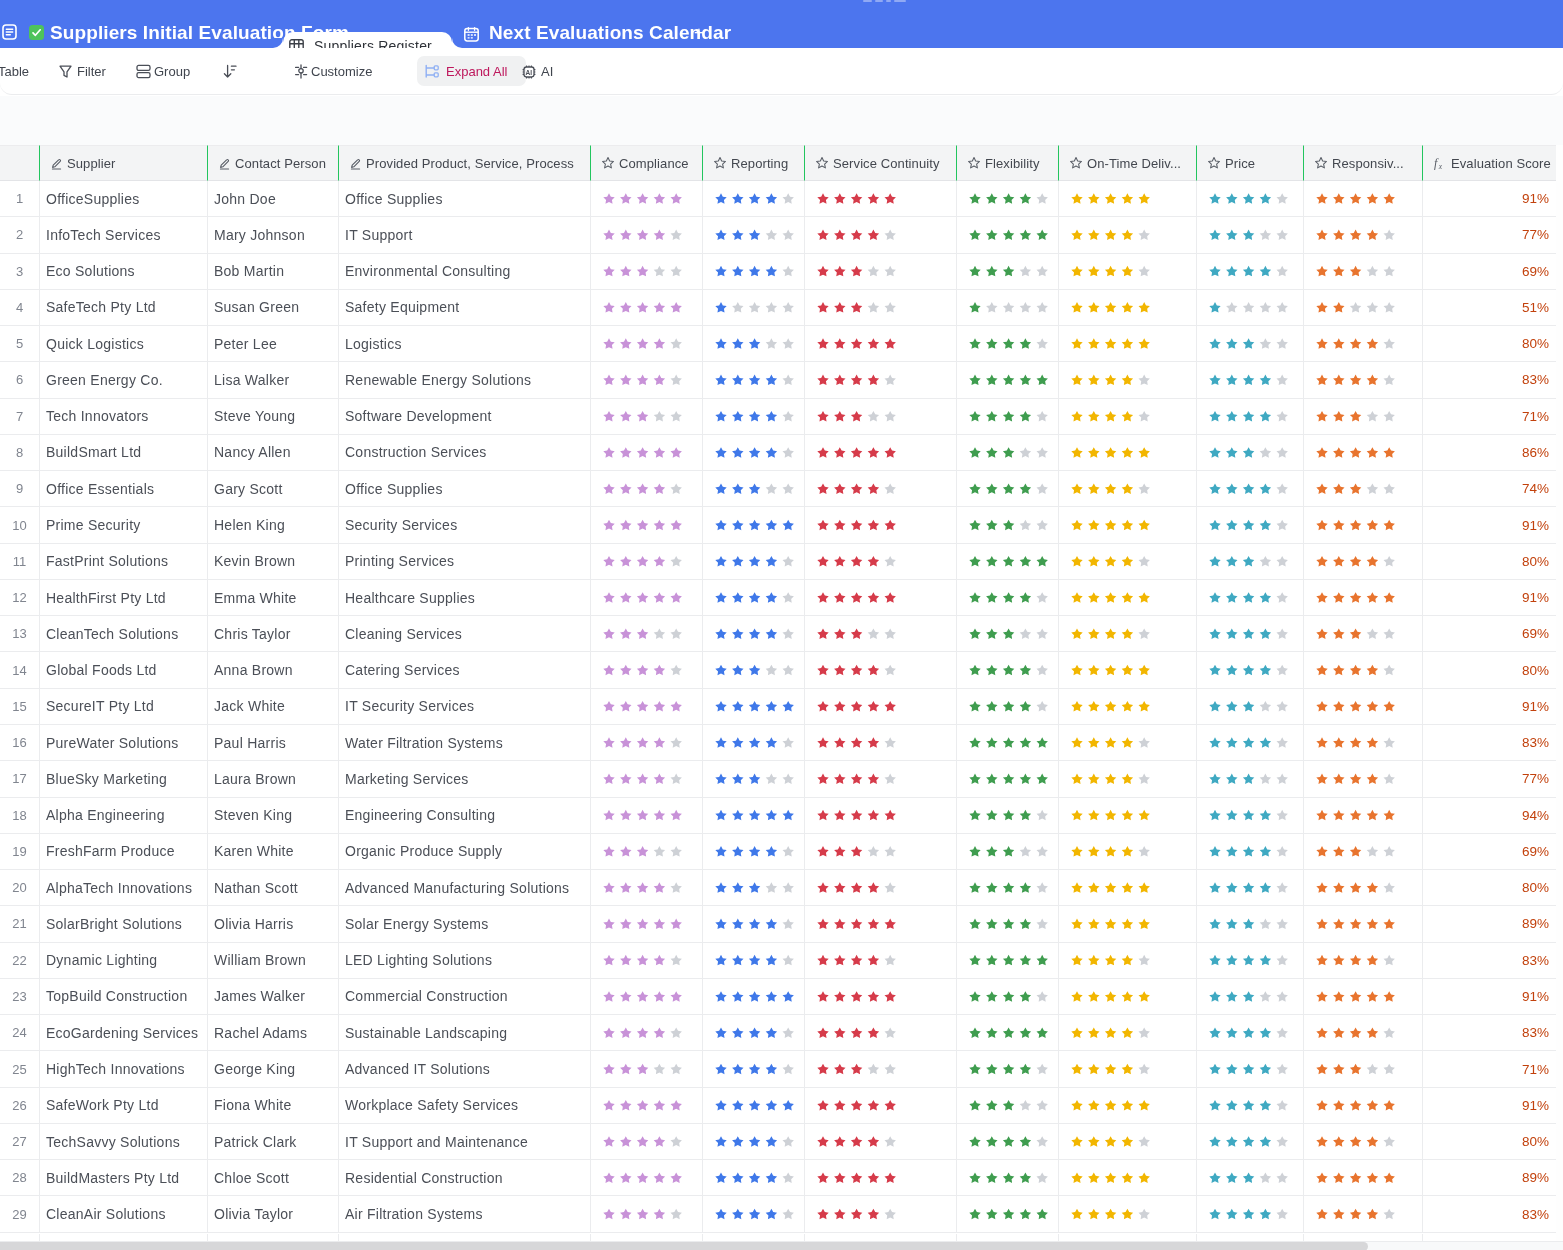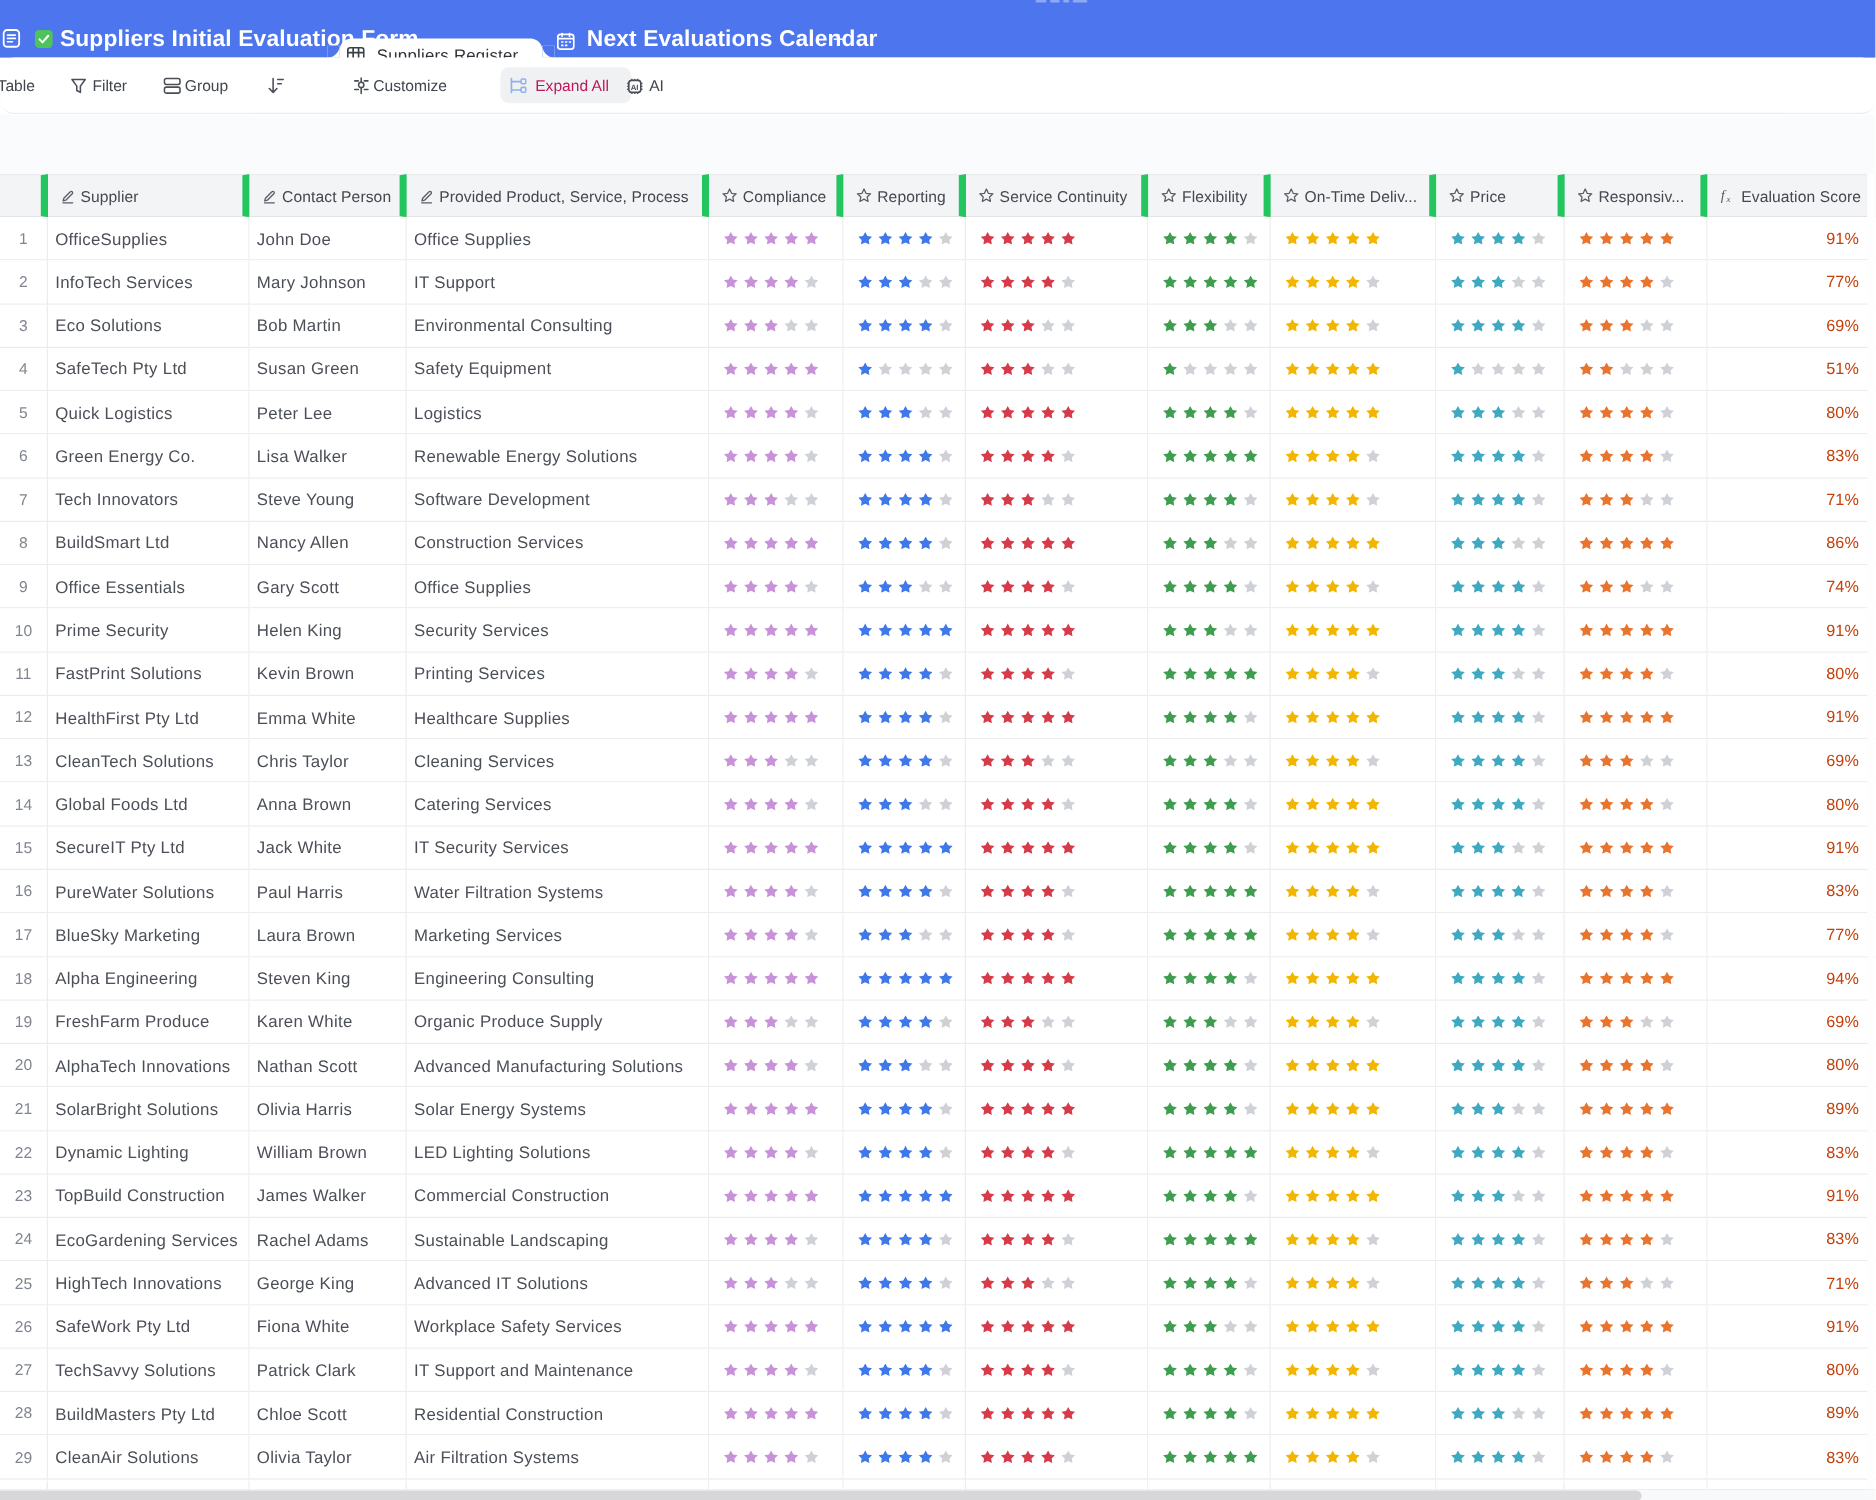--- a/index.html
+++ b/index.html
@@ -6,21 +6,21 @@
 .topbar { position:absolute; left:0; top:0; width:1563px; height:48px; background:#4c75ee; }
 .tabtext { position:absolute; top:18px; height:30px; display:flex; align-items:center; color:#fff; font-size:19px; font-weight:700; letter-spacing:.1px; }
 .activetab { position:absolute; left:283px; top:32px; width:169px; height:27px; background:#fff; border-radius:10px 10px 0 0; display:flex; align-items:center; padding-left:6px; font-size:14px; letter-spacing:0.2px; font-weight:500; color:#2e3238; }
 .plus { position:absolute; left:694px; top:18px; height:30px; display:flex; align-items:center; color:#fff; font-size:17px; font-weight:400; }
 .topmark { position:absolute; top:0; height:2px; background:rgba(255,255,255,.38); border-radius:1px; }
 .toolbar { position:absolute; left:0; top:48px; width:1563px; height:47px; background:#fff; border-bottom:1px solid #ebecee;border-radius:12px; }
 .ti { position:absolute; top:0; height:47px; display:flex; align-items:center; font-size:13px; color:#40454e; }
 .pill { position:absolute; left:399px; top:8px; width:109px; height:30px; background:#f0f1f2; border-radius:7px; display:flex; align-items:center; padding-left:7px; gap:7px; color:#be185d; font-size:13px;margin-left:18px; }
 .gap { position:absolute; left:0; top:96px; width:1563px; height:49px; background:#fafbfc; }
 .thead { position:absolute; left:0; top:145px; display:grid; grid-template-columns:40px 168px 131px 252px 112px 102px 152px 102px 138px 107px 119px 140px; width:1563px; height:36px; }
-.hcell { background:#f3f4f5; border-right:6px solid #22c55e; border-bottom:1px solid #e3e4e7; border-top:1px solid #ececee; display:flex; align-items:center; padding-left:10px; font-size:13px; letter-spacing:0.1px; color:#43474f; white-space:nowrap; overflow:hidden; }
+.hcell { background:#f3f4f5; border-right:1px solid #22c55e; border-bottom:1px solid #e3e4e7; border-top:1px solid #ececee; display:flex; align-items:center; padding-left:10px; font-size:13px; letter-spacing:0.1px; color:#43474f; white-space:nowrap; overflow:hidden; }
 .hcell svg { margin-right:4px; flex:none; }
 .hcell:last-child { border-right:none; }
 .tbody { position:absolute; left:0; top:181px; display:grid; grid-template-columns:40px 168px 131px 252px 112px 102px 152px 102px 138px 107px 119px 140px; grid-auto-rows:36.27px; width:1563px; }
 .cell { background:#fff; border-right:1px solid #ebecee; border-bottom:1px solid #ebecee; display:flex; align-items:center; white-space:nowrap; overflow:hidden; }
 .cell:nth-child(12n) { border-right:none; }
 .num { justify-content:center; color:#80858f; font-size:13px; }
 .txt { padding-left:6px; font-size:14px; letter-spacing:0.25px; color:#4b4f57; }
 .sc { padding-left:12px; }
 .score { justify-content:flex-end; padding-right:14px; font-size:13.5px; color:#c2410c; }
 .st { width:12px; height:11.6px; margin-right:4.8px; flex:none; clip-path:polygon(50.0% 4.0%, 65.3% 33.0%, 97.6% 38.5%, 74.7% 62.0%, 79.4% 94.5%, 50.0% 80.0%, 20.6% 94.5%, 25.3% 62.0%, 2.4% 38.5%, 34.7% 33.0%); }

